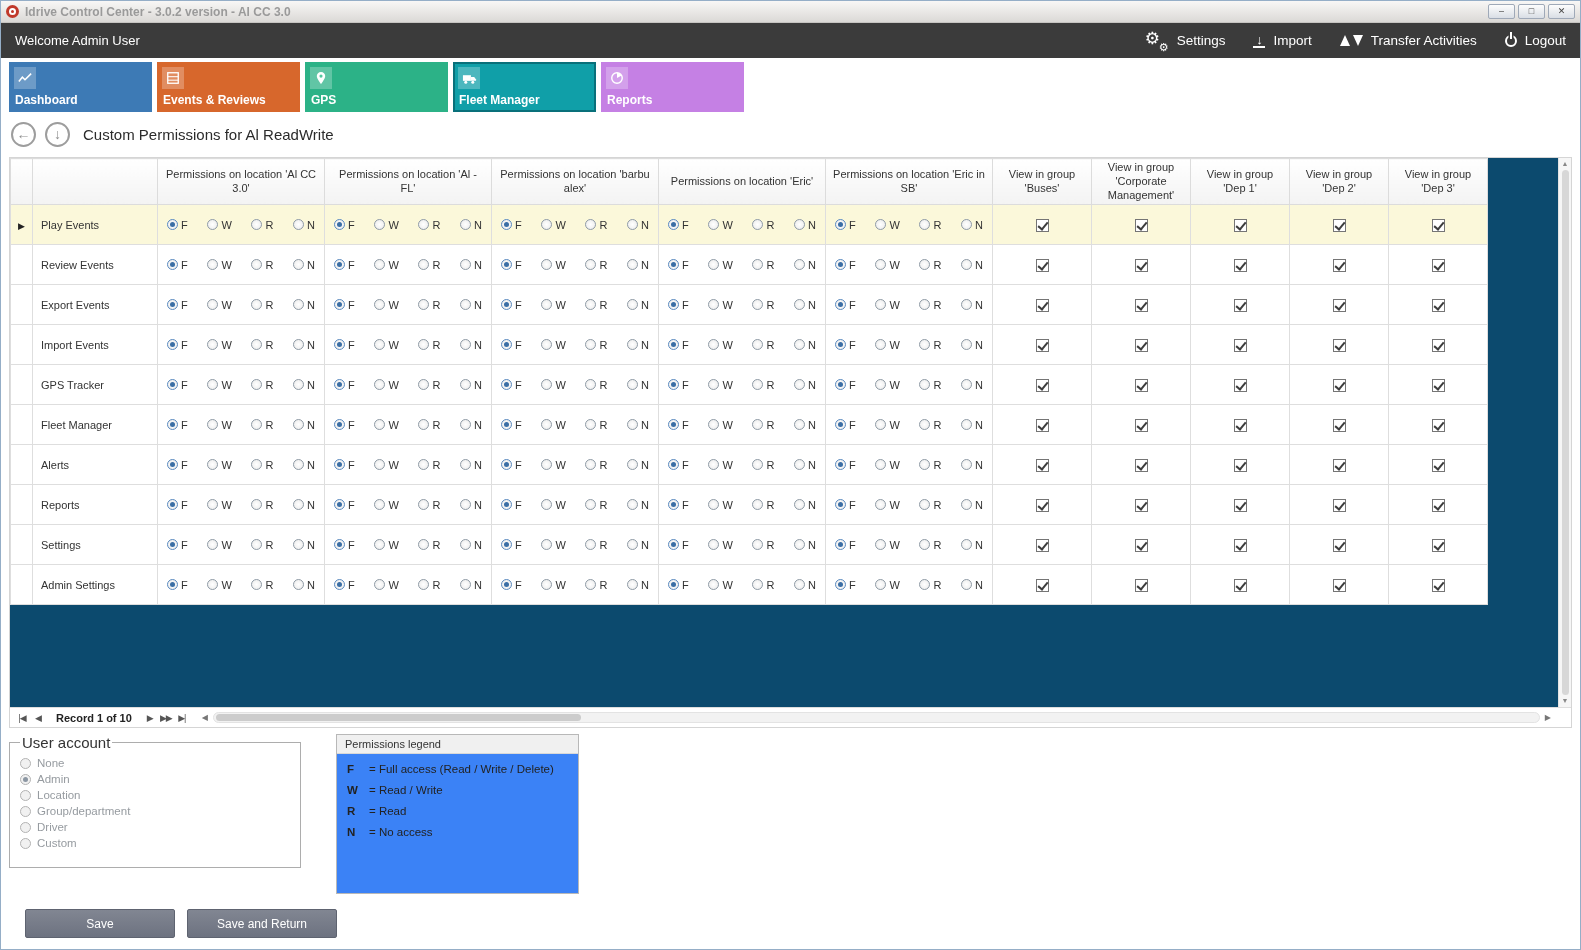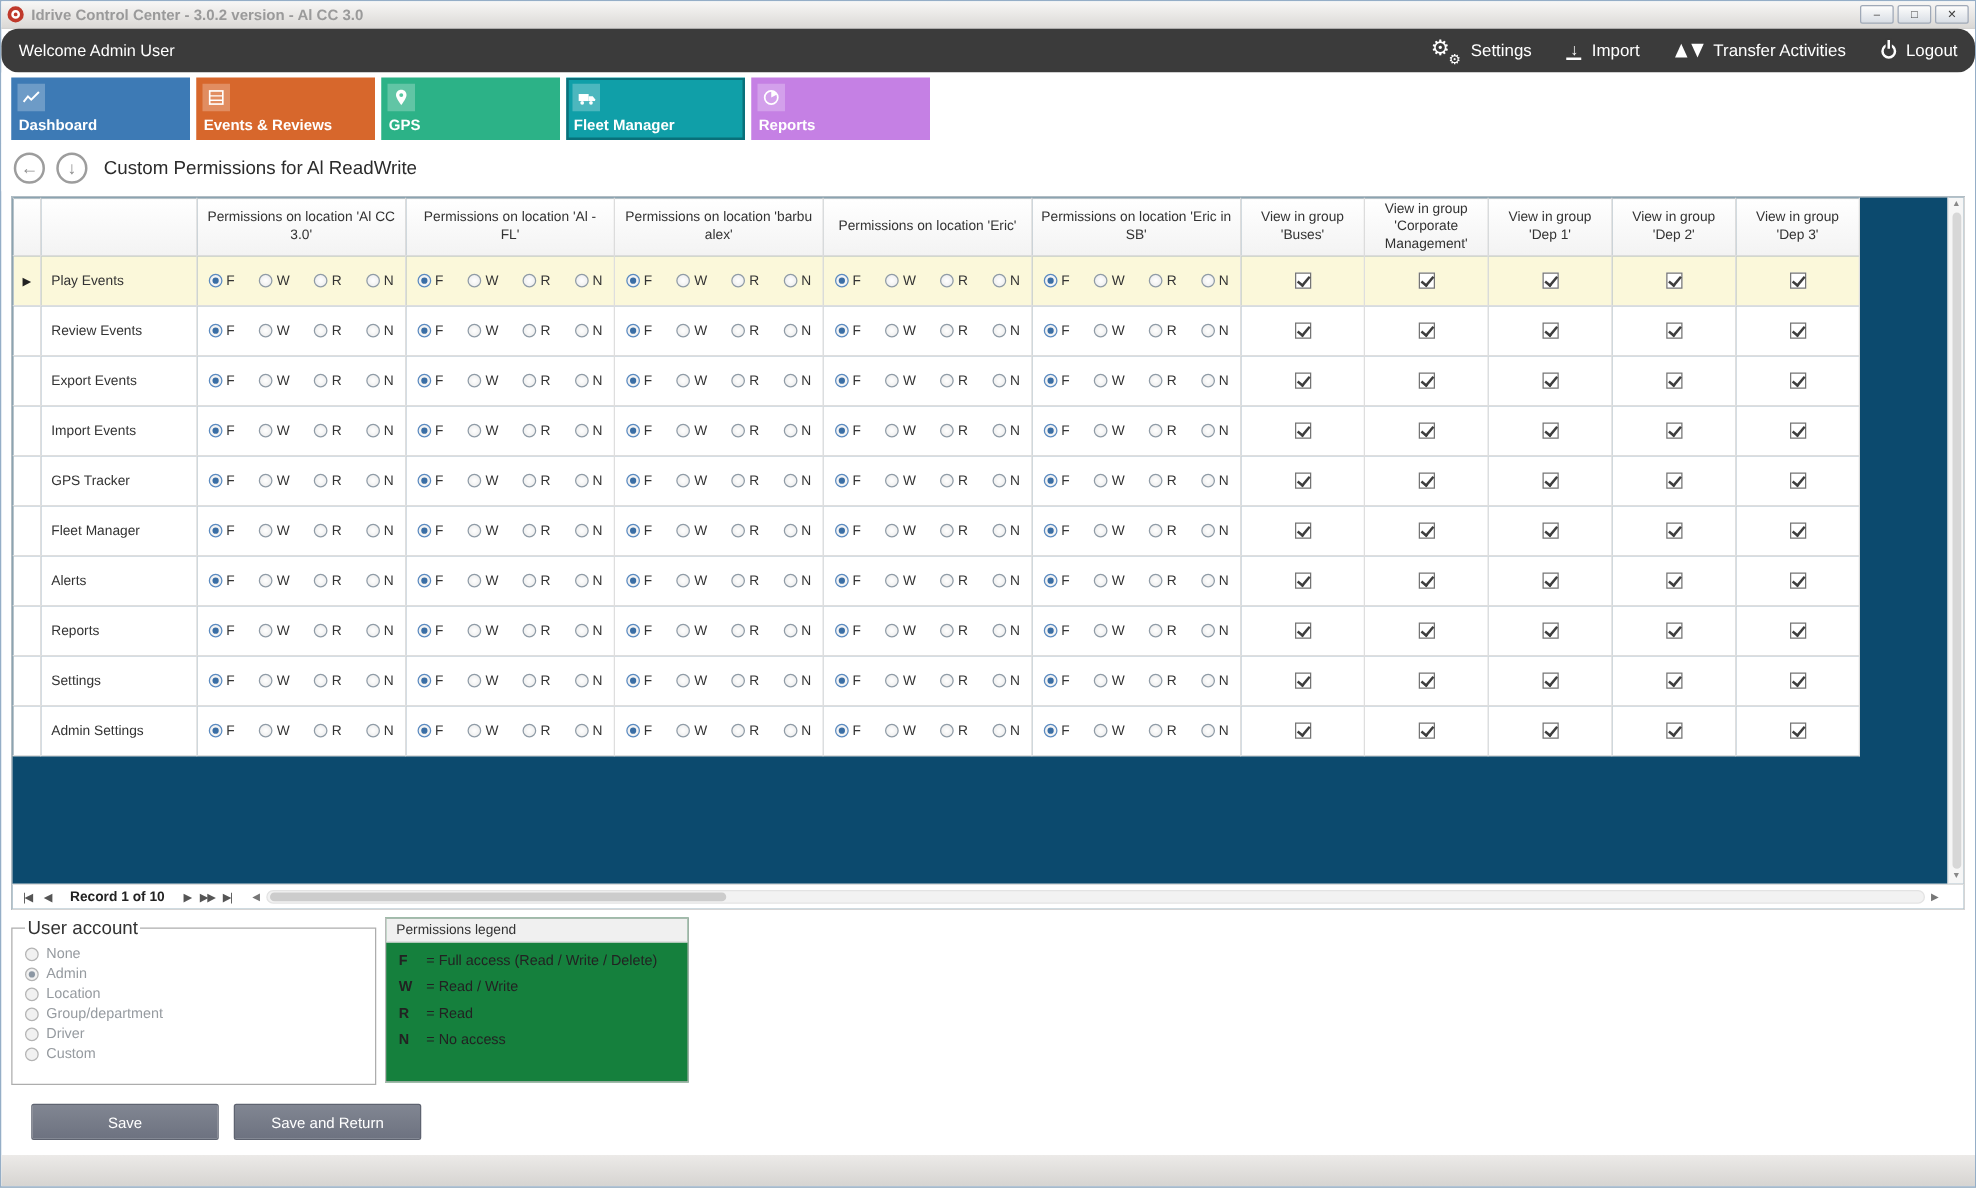--- a/index.html
+++ b/index.html
@@ -9,21 +9,21 @@
 
   
   .titlebar { height:22px; flex:0 0 22px; background:linear-gradient(#f8f7f6,#dbd9d6); border-bottom:1px solid #c6c4c1; display:flex; align-items:center; padding:0 5px; gap:6px; }
   .app-icon { width:13px; height:13px; border:3px solid #c0392b; border-radius:50%; background:#fff; position:relative; }
   .app-icon::after { content:''; position:absolute; left:2px; top:2px; width:3px; height:3px; border-radius:50%; background:#c0392b; }
   .win-title { font-size:12px; font-weight:bold; color:#9a9a9a; }
   .win-buttons { margin-left:auto; display:flex; gap:3px; }
   .win-btn { width:27px; height:15px; border:1px solid #9fa9b8; border-radius:2px; background:linear-gradient(#fdfdfd,#d9dee5); color:#444; font-size:9px; line-height:13px; text-align:center; cursor:pointer; }
 
   
-  .navbar { height:35px; flex:0 0 35px; background:#3b3b3b; color:#fff; display:flex; align-items:center; padding:0 14px;border-radius:14px; }
+  .navbar { height:35px; flex:0 0 35px; background:#3b3b3b; color:#fff; display:flex; align-items:center; padding:0 14px; }
   .welcome { font-size:13px; }
   .nav-actions { margin-left:auto; display:flex; align-items:center; gap:28px; }
   .nav-action { display:flex; align-items:center; gap:8px; cursor:pointer; font-size:13.5px; }
   .nav-icon { display:inline-flex; align-items:center; justify-content:center; }
   .gears-icon { position:relative; width:24px; height:20px; }
   .gear-big { position:absolute; left:0; top:-3px; font-size:17px; color:#fff; }
   .gear-small { position:absolute; right:0; bottom:-3px; font-size:11px; color:#fff; }
   .download-icon { display:inline-flex; flex-direction:column; align-items:center; }
   .dl-arrow { font-size:13px; font-weight:bold; line-height:11px; color:#fff; }
   .download-icon::after { content:''; width:12px; height:2px; background:#fff; margin-top:1px; }
@@ -80,21 +80,21 @@
   .vs-thumb { flex:1; width:7px; margin:2px 0; background:#d7d7d7; border-radius:4px; cursor:pointer; }
 
   
   .panels { display:flex; gap:7px; margin:6px 8px 0 8px; align-items:flex-start; }
   fieldset.user-account { width:292px; height:134px; border:1px solid #adadad; background:#fff; padding:2px 10px; }
   fieldset.user-account legend { font-size:15px; color:#333; padding:0 2px; }
   .ua-item { display:flex; align-items:center; gap:6px; margin:4px 0; cursor:default; }
   .ua-radio { width:11px; height:11px; border:1px solid #b3b3b3; border-radius:50%; background:#f1f1f1; position:relative; flex:0 0 11px; }
   .ua-radio.on::after { content:''; position:absolute; inset:2px; border-radius:50%; background:#8c97a3; }
   .ua-label { font-size:11.5px; color:#969ba0; }
-  .legend-panel { width:243px; height:132px; border:1px solid #b8b8b8; background:#15803d; }
+  .legend-panel { width:243px; height:160px; border:1px solid #b8b8b8; background:#3b82f6;margin-left:28px; }
   .legend-header { background:#f0f0f0; border-bottom:1px solid #d8d8d8; font-size:11px; color:#333; padding:3px 8px; }
   .legend-body { padding:9px 10px; }
   .legend-item { display:flex; font-size:11.5px; color:#222; margin-bottom:9px; }
   .legend-key { width:22px; font-weight:bold; }
 
   .warning { margin:8px 8px 0 8px; color:#e80000; font-weight:bold; font-size:12px; }
 
   .buttons-row { display:flex; gap:12px; margin:15px 0 0 24px; }
   .btn { width:150px; height:29px; background:linear-gradient(#818692,#6d7280); border:1px solid #5e6370; border-radius:2px; color:#fff; font-size:12px; display:flex; align-items:center; justify-content:center; cursor:pointer; }
 

